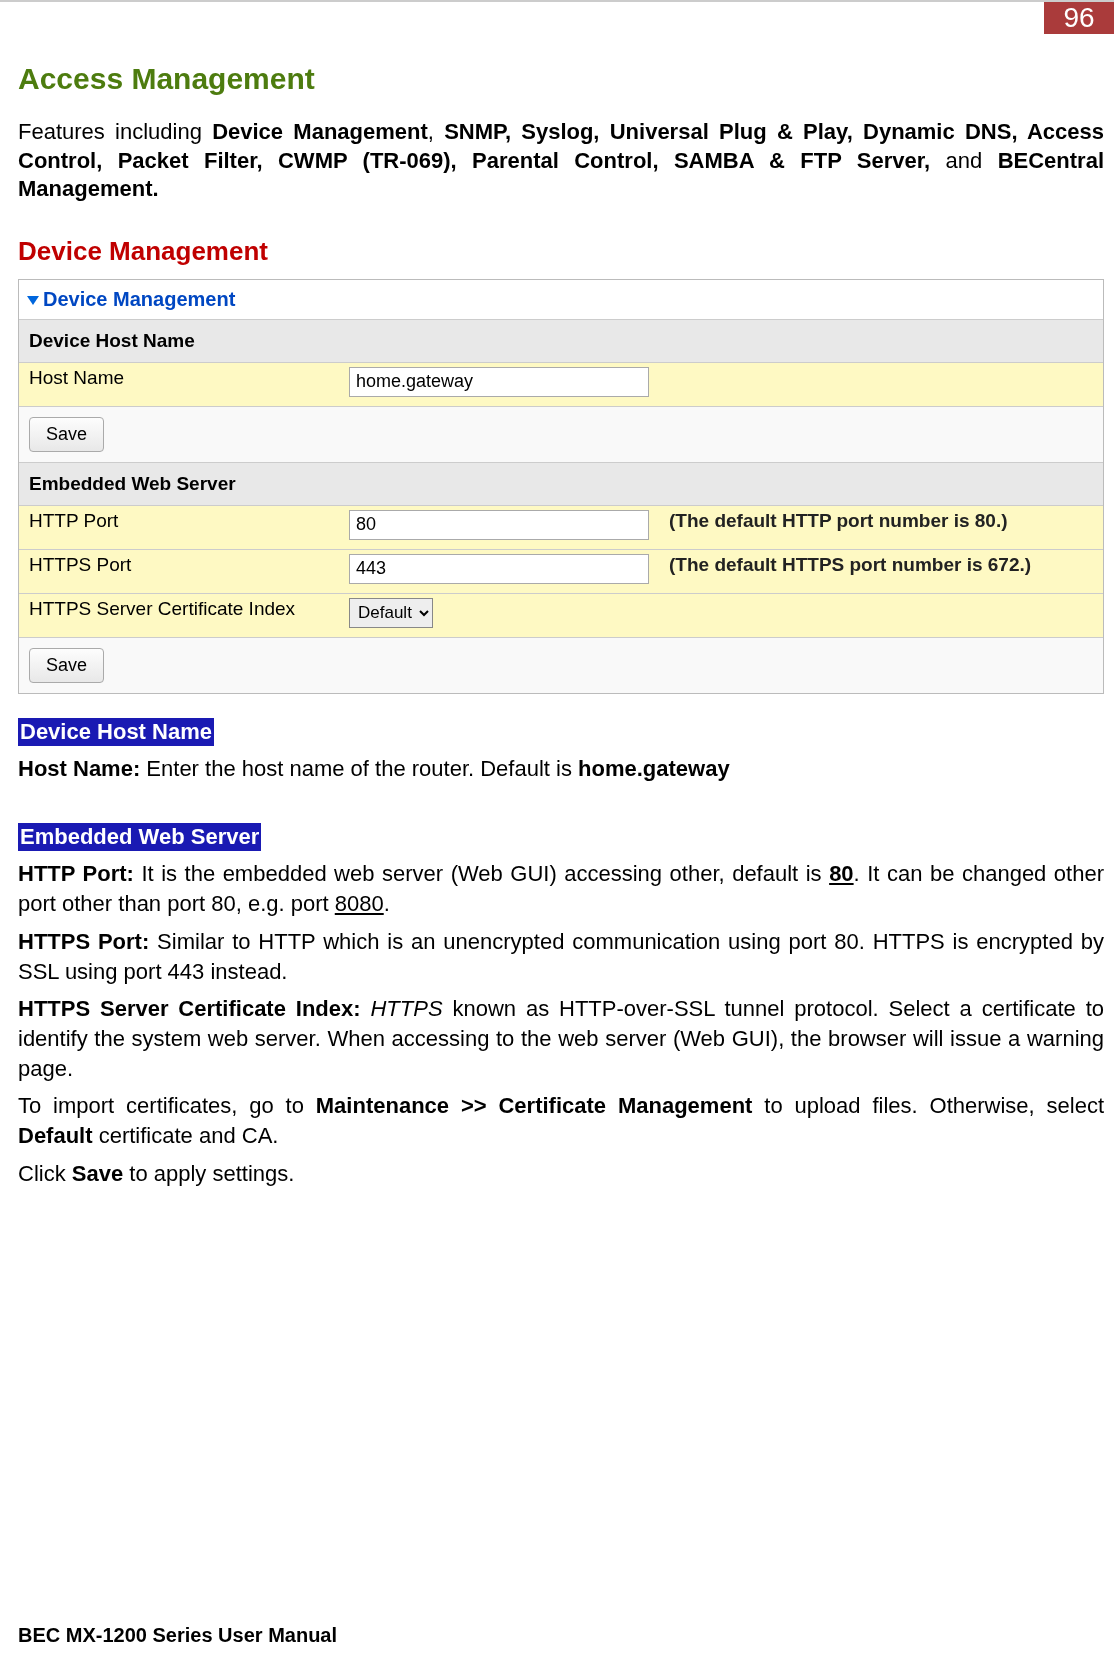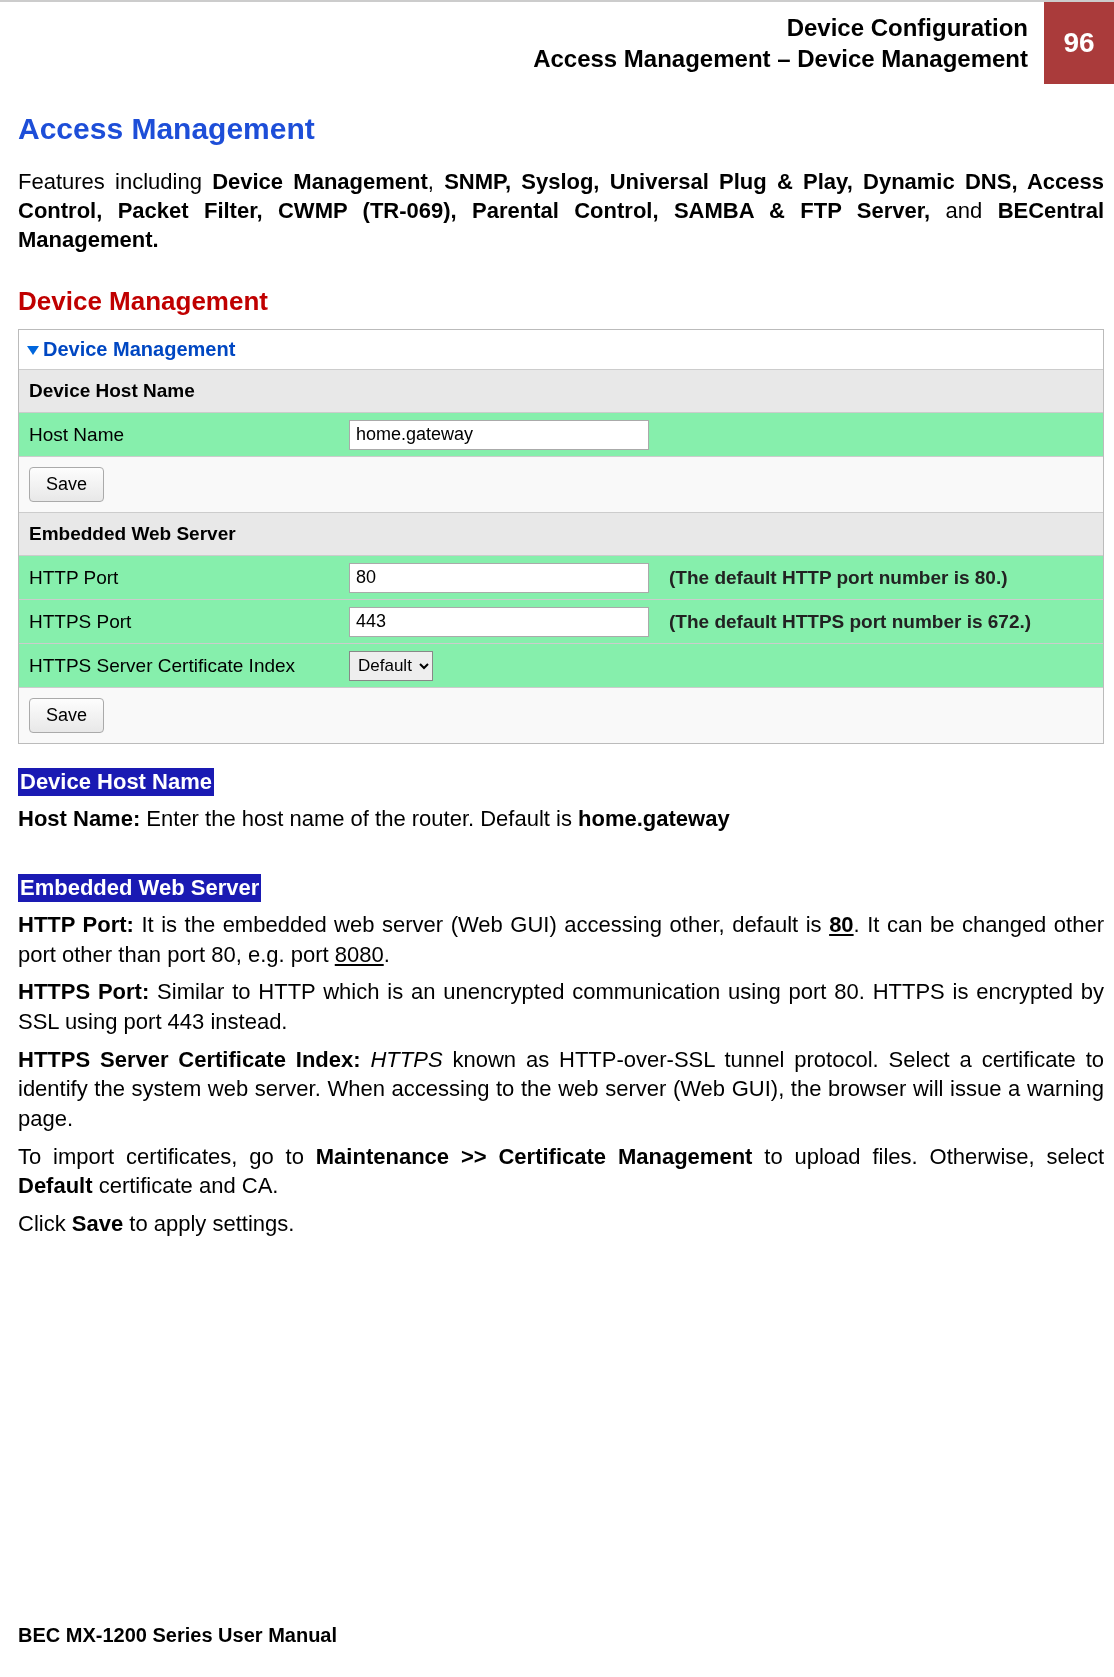--- a/index.html
+++ b/index.html
@@ -1,50 +1,46 @@
 <!DOCTYPE html>
 <html><head>
   <meta charset="utf-8">
   <style>
     * { box-sizing: border-box; margin: 0; padding: 0; }
     body { font-family: Arial, Helvetica, sans-serif; width: 1114px; height: 1677px; position: relative; background: #fff; color: #000; font-size: 21px; }
     .header { display: flex; justify-content: flex-end; align-items: stretch; border-top: 2px solid #ccc; }
     .header-text { text-align: right; font-weight: bold; font-size: 24px; padding: 10px 16px 10px 0; line-height: 1.3; }
-    .page-num { background: #aa3b3b; color: #fff; font-weight: bold; font-size: 28px; width: 70px; display: flex; align-items: center; justify-content: center; }
+    .page-num { background: #aa3b3b; color: #fff; font-weight: normal; font-size: 28px; width: 70px; display: flex; align-items: center; justify-content: center; }
     .content { padding: 0 10px 0 18px; }
-    h1.main { color: #1d4ed8; font-size: 30px; font-weight: bold; margin: 28px 0 22px 0; }
+    h1.main { color: #4d7c0f; font-size: 30px; font-weight: bold; margin: 28px 0 22px 0; }
     h2.sub { color: #c00000; font-size: 26px; font-weight: bold; margin: 32px 0 12px 0; }
     p.body { font-size: 22px; line-height: 1.3; text-align: justify; }
     .panel { border: 1px solid #bbb; margin-top: 4px; }
     .panel-title { background: #fff; color: #0047c2; font-weight: bold; font-size: 20px; padding: 8px 8px; border-bottom: 1px solid #ccc; }
     .panel-title .tri { display: inline-block; width: 0; height: 0; border-left: 6px solid transparent; border-right: 6px solid transparent; border-top: 9px solid #0066dd; margin-right: 4px; vertical-align: middle; }
     .section-hdr { background: #e8e8e8; font-weight: bold; font-size: 19px; padding: 10px 10px; border-bottom: 1px solid #ccc; }
-    .row { display: flex; align-items: center; background: #86efac; border-bottom: 1px solid #ccc; min-height: 44px; padding: 4px 10px; font-size: 19px; }
+    .row { display: flex; background: #fef9c3; border-bottom: 1px solid #ccc; min-height: 44px; padding: 4px 10px; font-size: 19px; }
     .row .label { width: 320px; }
     .row input[type=text] { width: 300px; height: 30px; border: 1px solid #aaa; padding: 2px 6px; font-size: 18px; background: #fff; }
     .row select { height: 30px; border: 1px solid #888; font-size: 17px; padding: 2px 4px; background: #eee; }
     .row .hint { margin-left: 20px; color: #222; font-weight: bold; }
     .btn-row { background: #f9f9f9; padding: 10px 10px; border-bottom: 1px solid #ccc; }
     .btn-row:last-child { border-bottom: none; }
     .btn { display: inline-block; border: 1px solid #aaa; border-radius: 4px; background: linear-gradient(#fdfdfd,#e8e8e8); padding: 6px 16px; font-size: 18px; cursor: pointer; }
     .blue-band { background: #1a1ab3; color: #fff; font-weight: bold; font-size: 22px; padding: 1px 2px; display: inline-block; margin-top: 24px; }
     .desc { font-size: 22px; line-height: 1.35; text-align: justify; margin-top: 8px; }
     .footer { position: absolute; bottom: 30px; left: 18px; font-weight: bold; font-size: 20px; }
     b { font-weight: bold; }
     u { text-decoration: underline; }
     i { font-style: italic; }
   </style>
 </head>
 <body>
 
 <div class="header">
-  <div class="header-text">
-    <div>Device Configuration</div>
-    <div>Access Management – Device Management</div>
-  </div>
   <div class="page-num">96</div>
 </div>
 
 <div class="content">
   <h1 class="main">Access Management</h1>
 
   <p class="body">
     <span>Features including </span><b>Device Management</b><span>, </span><b>SNMP, Syslog, Universal Plug &amp; Play, Dynamic DNS, Access Control, Packet Filter, CWMP (TR-069), Parental Control, SAMBA &amp; FTP Server, </b><span>and </span><b>BECentral Management.</b>
   </p>
 

